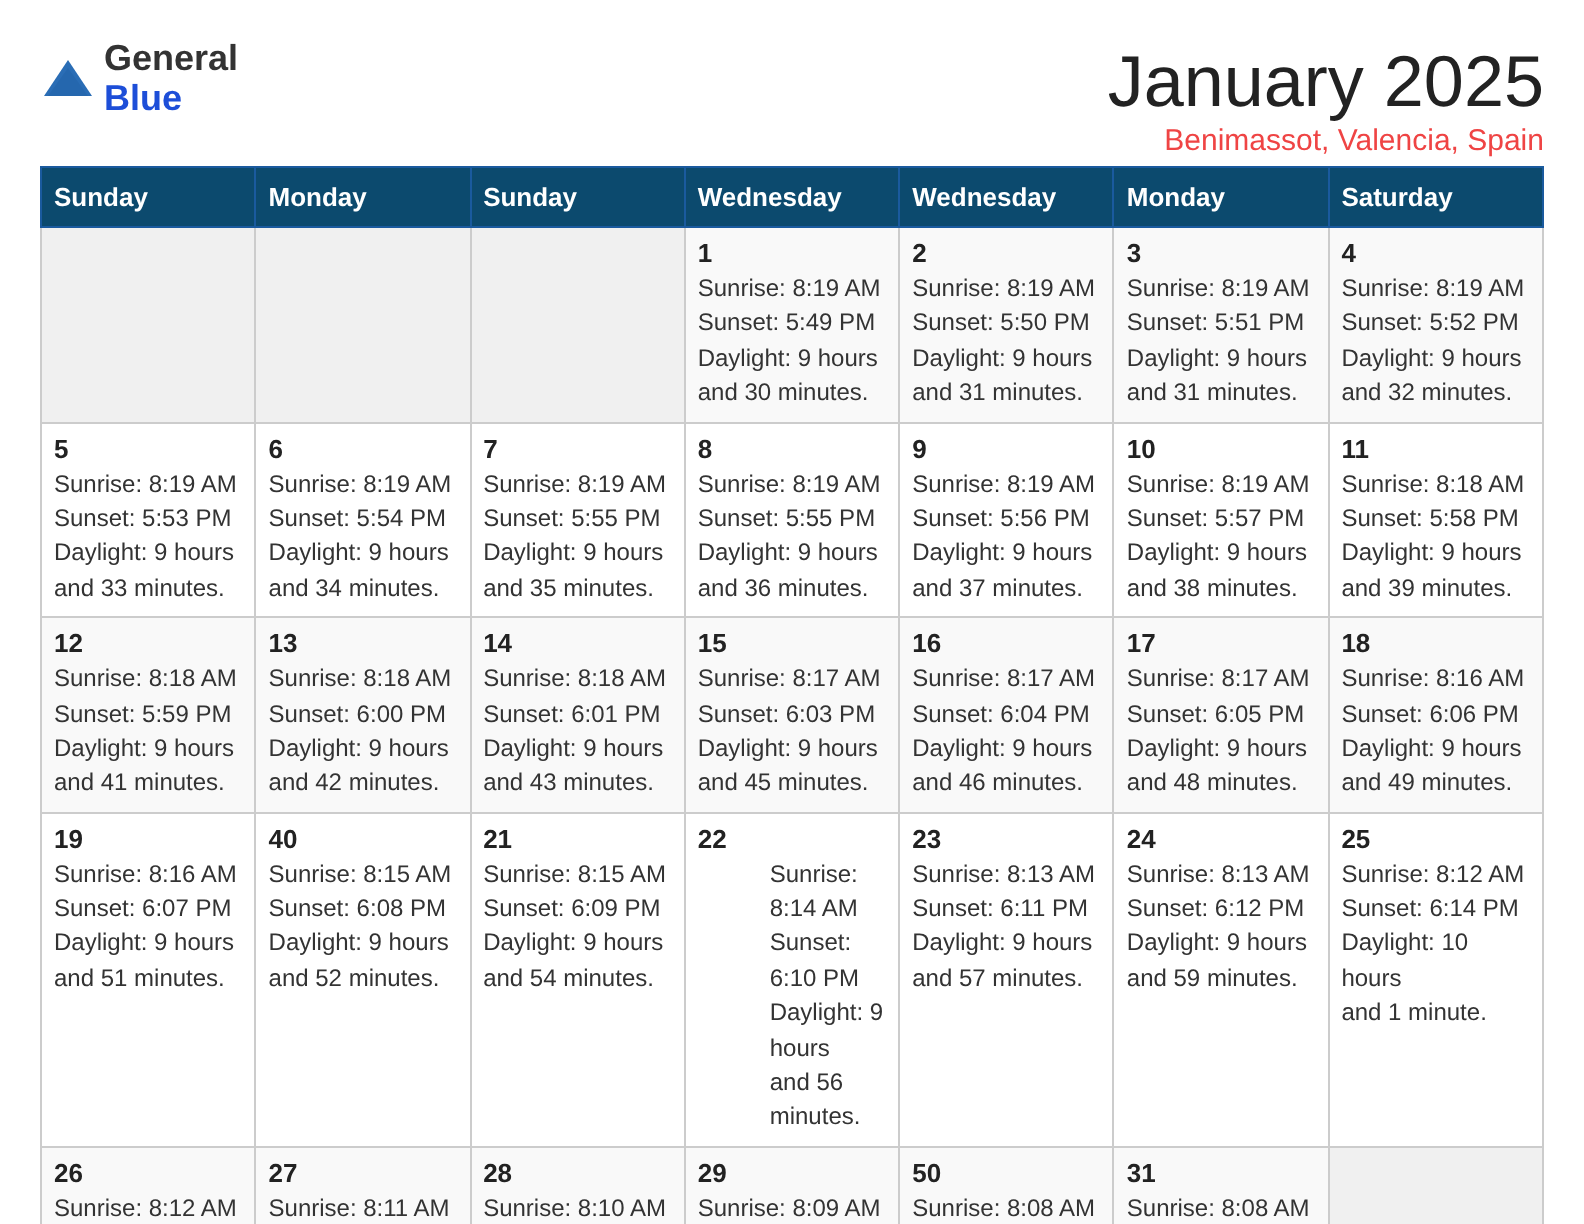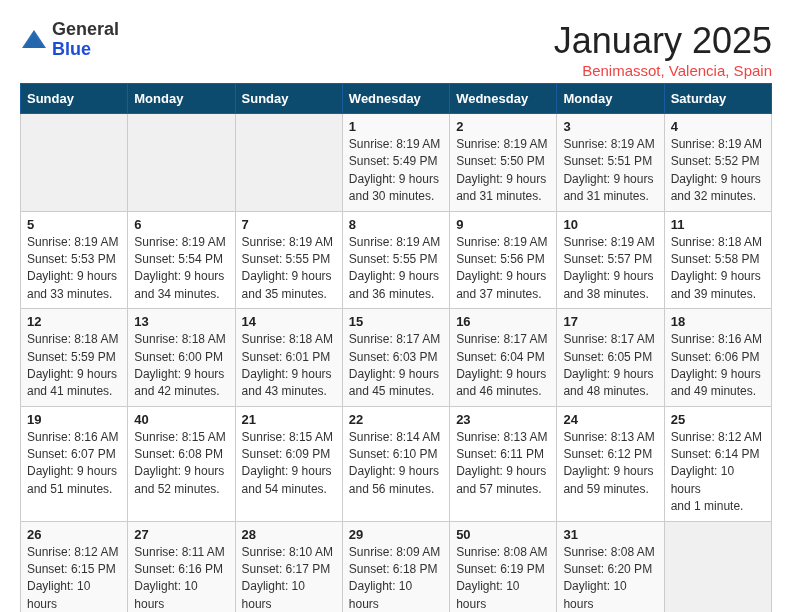--- a/index.html
+++ b/index.html
@@ -283,21 +283,21 @@
         </td>
         <td>
           <span class="day-number">21</span>
           <div class="day-info" style="white-space: pre-line;">Sunrise: 8:15 AM
 Sunset: 6:09 PM
 Daylight: 9 hours
 and 54 minutes.</div>
         </td>
         <td>
           <span class="day-number">22</span>
-          <div class="day-info" style="white-space: pre-line;">Sunrise: 8:14 AM
+          <div class="day-info" style="white-space: pre-line; margin-left: 36px;">Sunrise: 8:14 AM
 Sunset: 6:10 PM
 Daylight: 9 hours
 and 56 minutes.</div>
         </td>
         <td>
           <span class="day-number">23</span>
           <div class="day-info" style="white-space: pre-line;">Sunrise: 8:13 AM
 Sunset: 6:11 PM
 Daylight: 9 hours
 and 57 minutes.</div>

